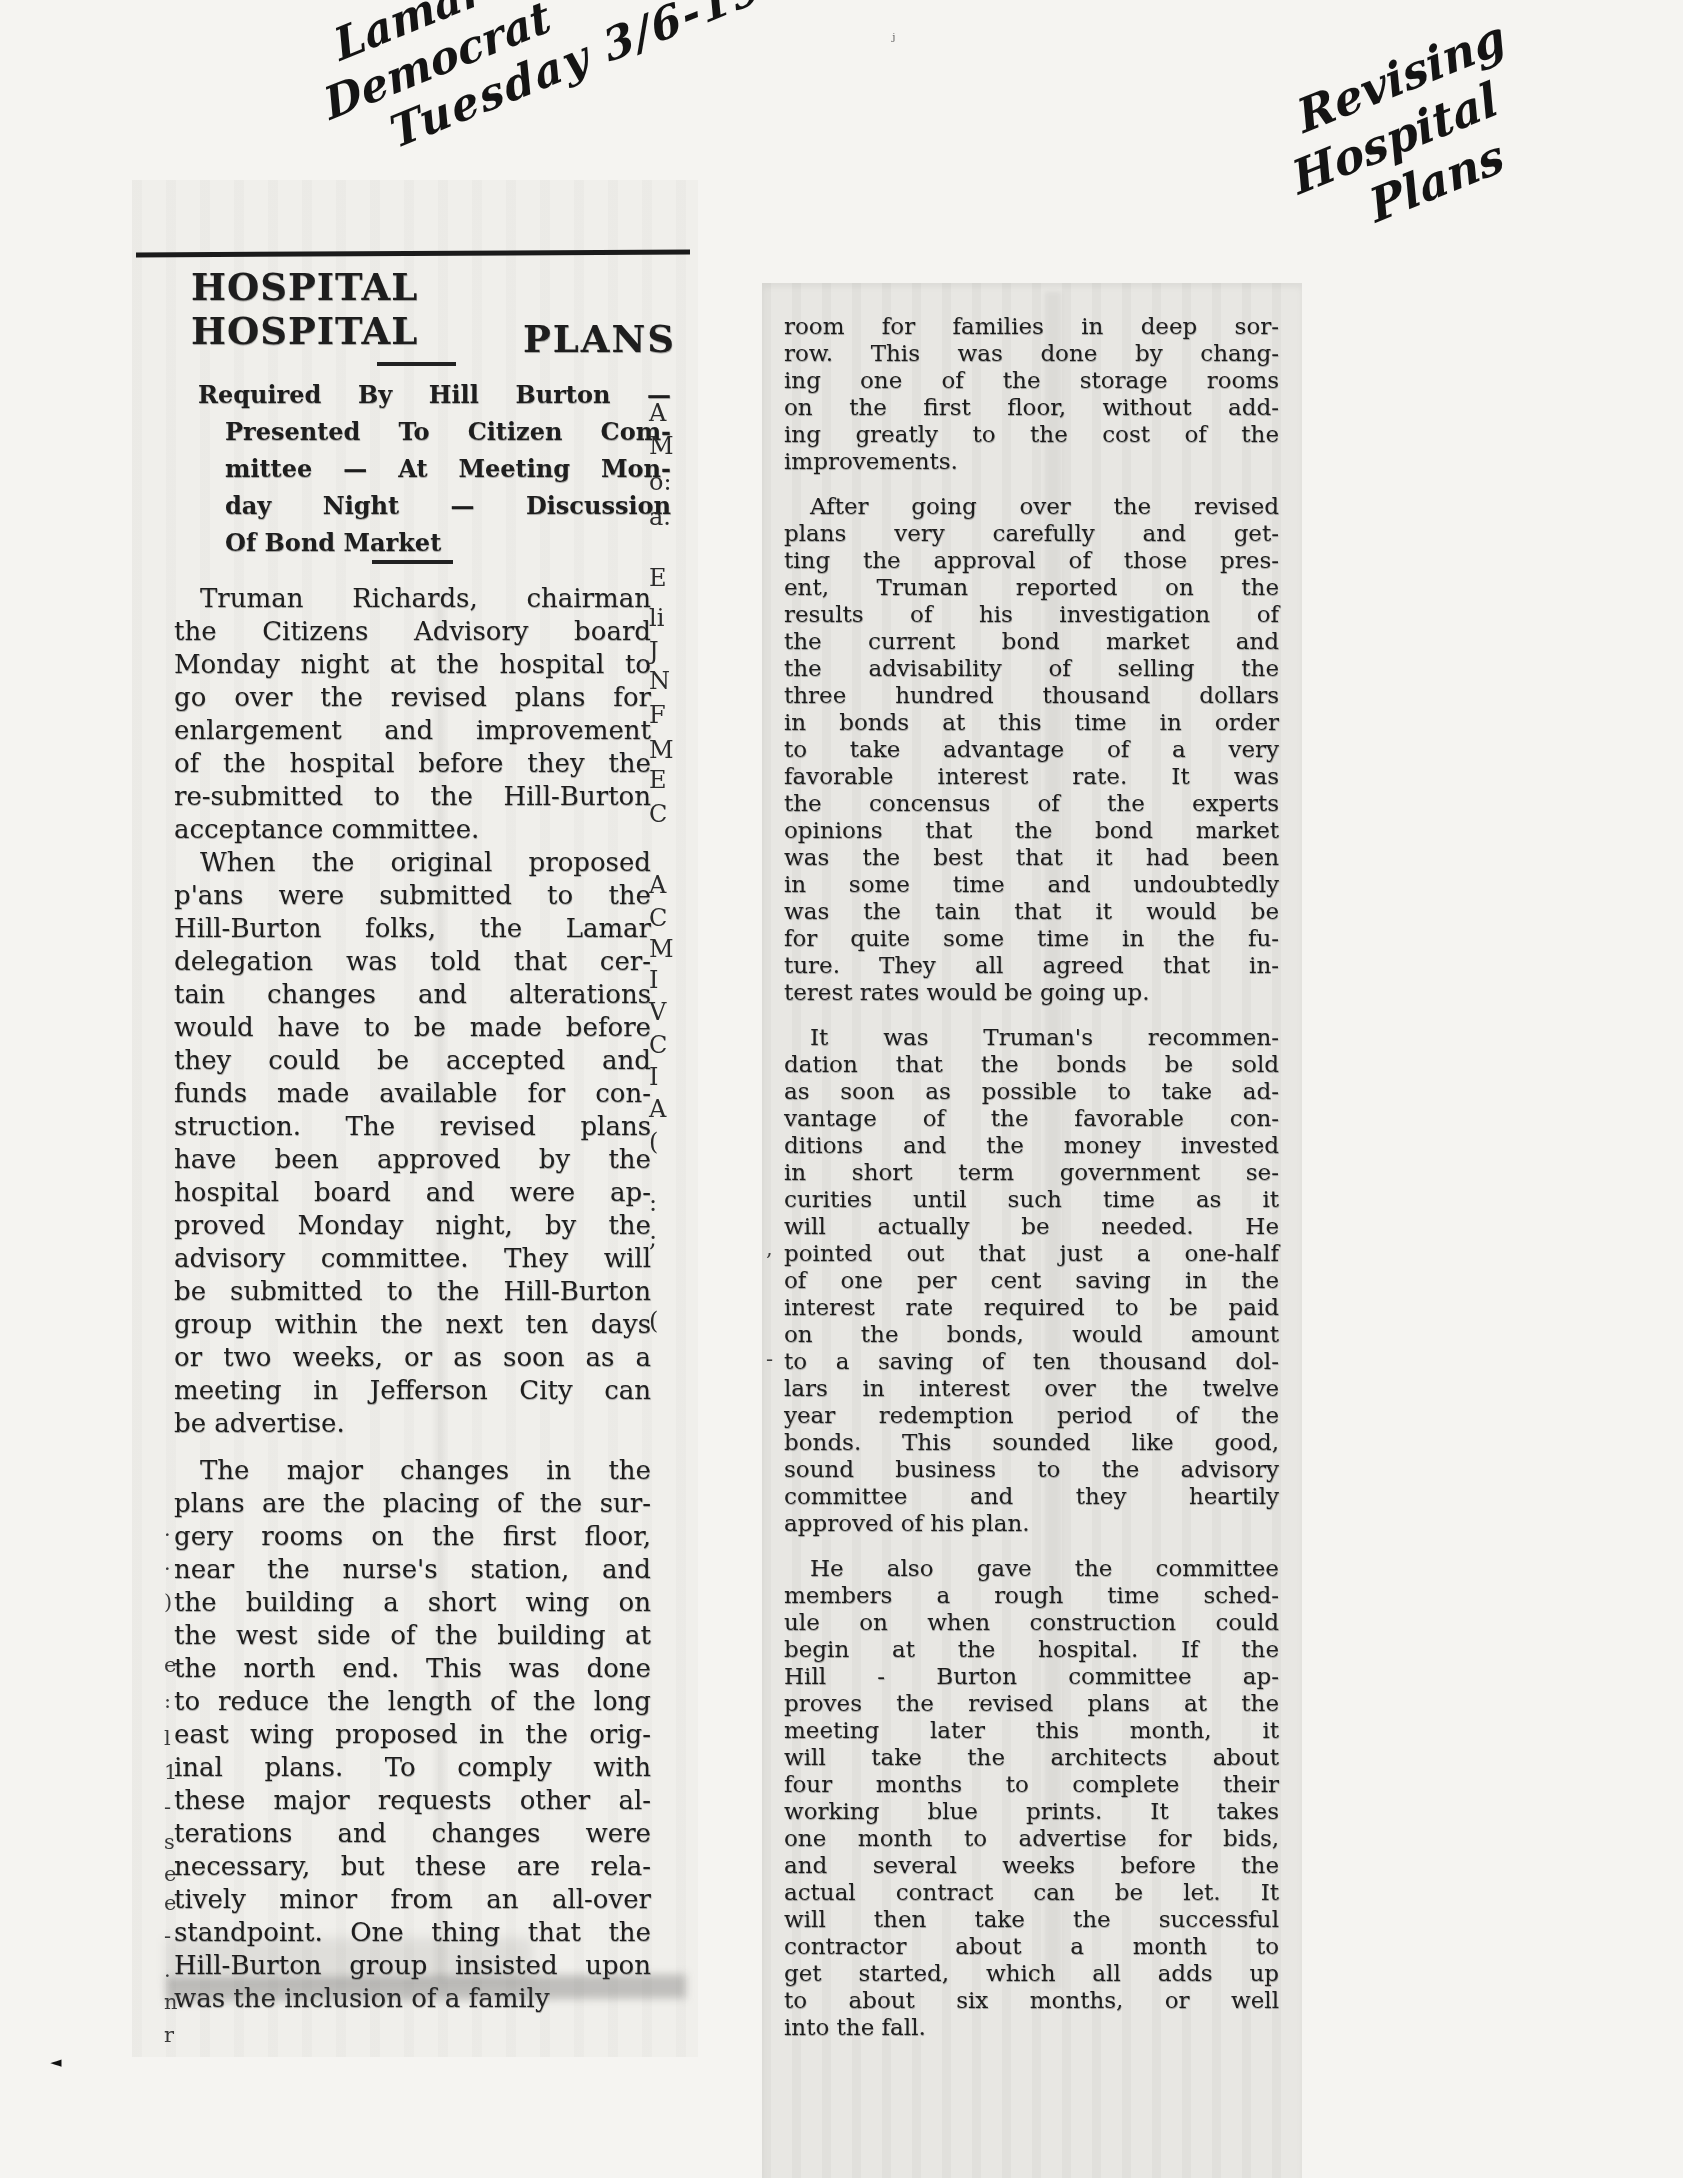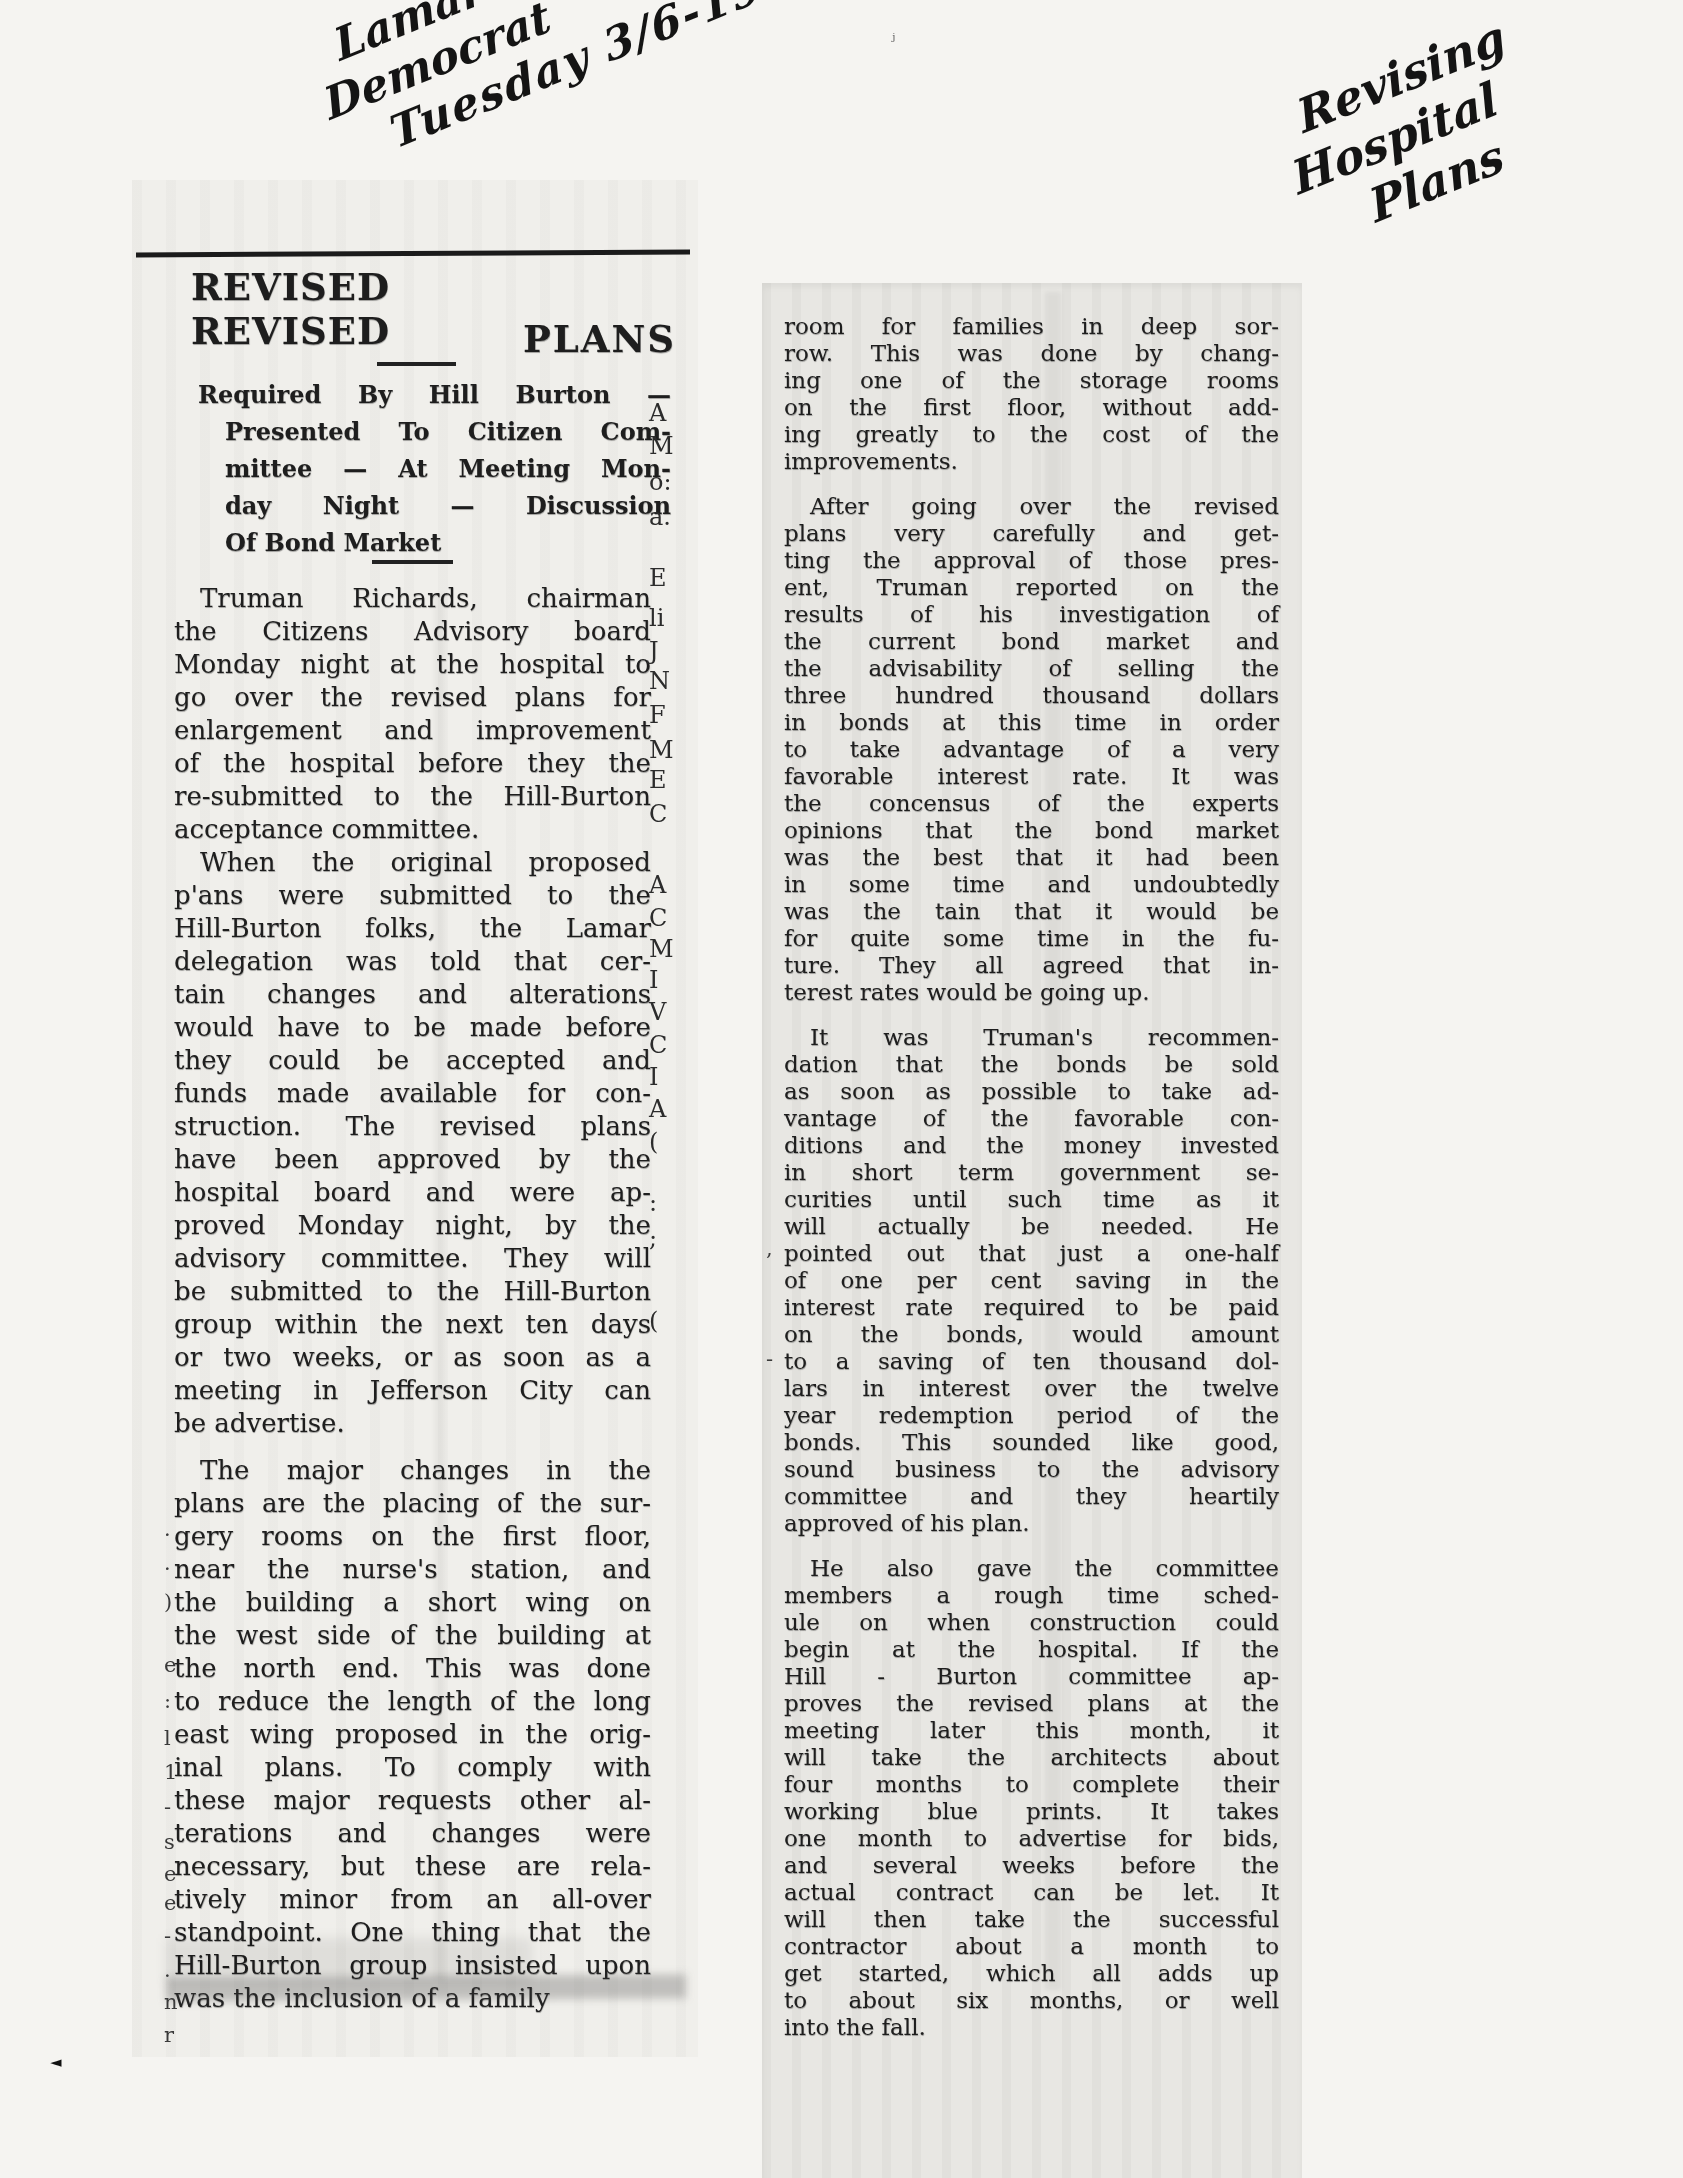--- a/index.html
+++ b/index.html
@@ -114,21 +114,21 @@
 
   <div class="hw hw-right">
     <div class="hw-line">Revising</div>
     <div class="hw-line">Hospital</div>
     <div class="hw-line">Plans</div>
   </div>
 
   <div class="clip clip-left">
     <div class="rule-top"></div>
     <div class="headline">
-      <span class="hl1">REVISED REVISED</span>
+      <span class="hl1">HOSPITAL HOSPITAL</span>
       <span class="hl2">PLANS</span>
     </div>
     <div class="rule-short rule-a"></div>
     <div class="subhead">
         <div class="line">Required By Hill Burton —</div>
         <div class="line">Presented To Citizen Com-</div>
         <div class="line">mittee — At Meeting Mon-</div>
         <div class="line">day Night — Discussion</div>
         <div class="line last">Of Bond Market</div>
       </div>

